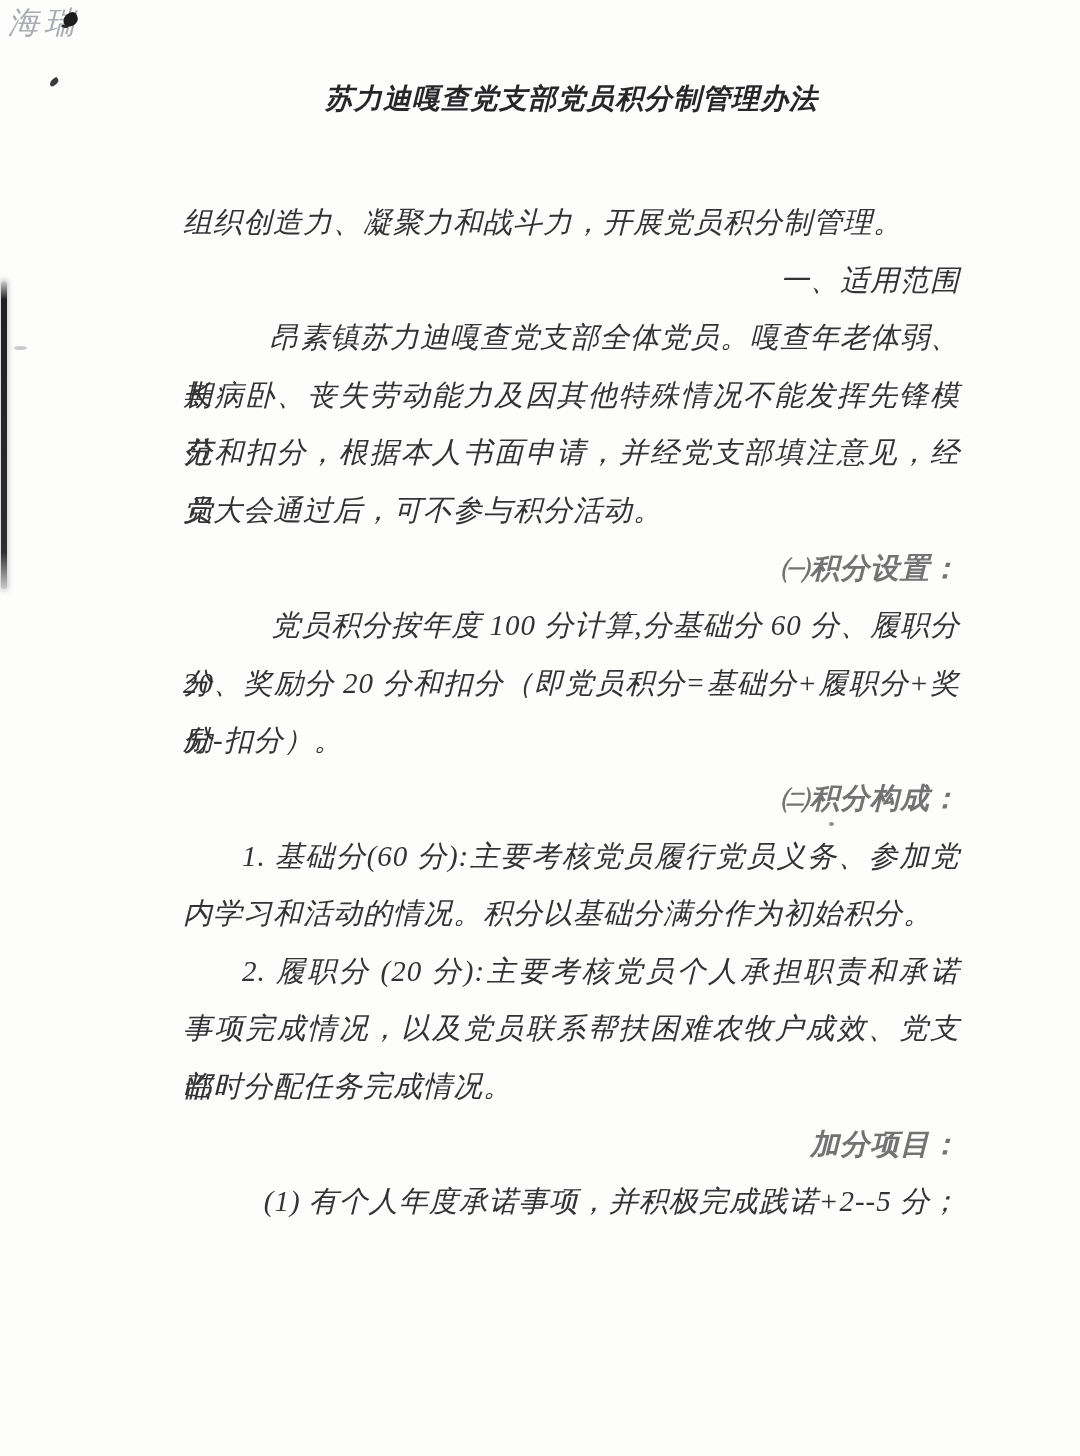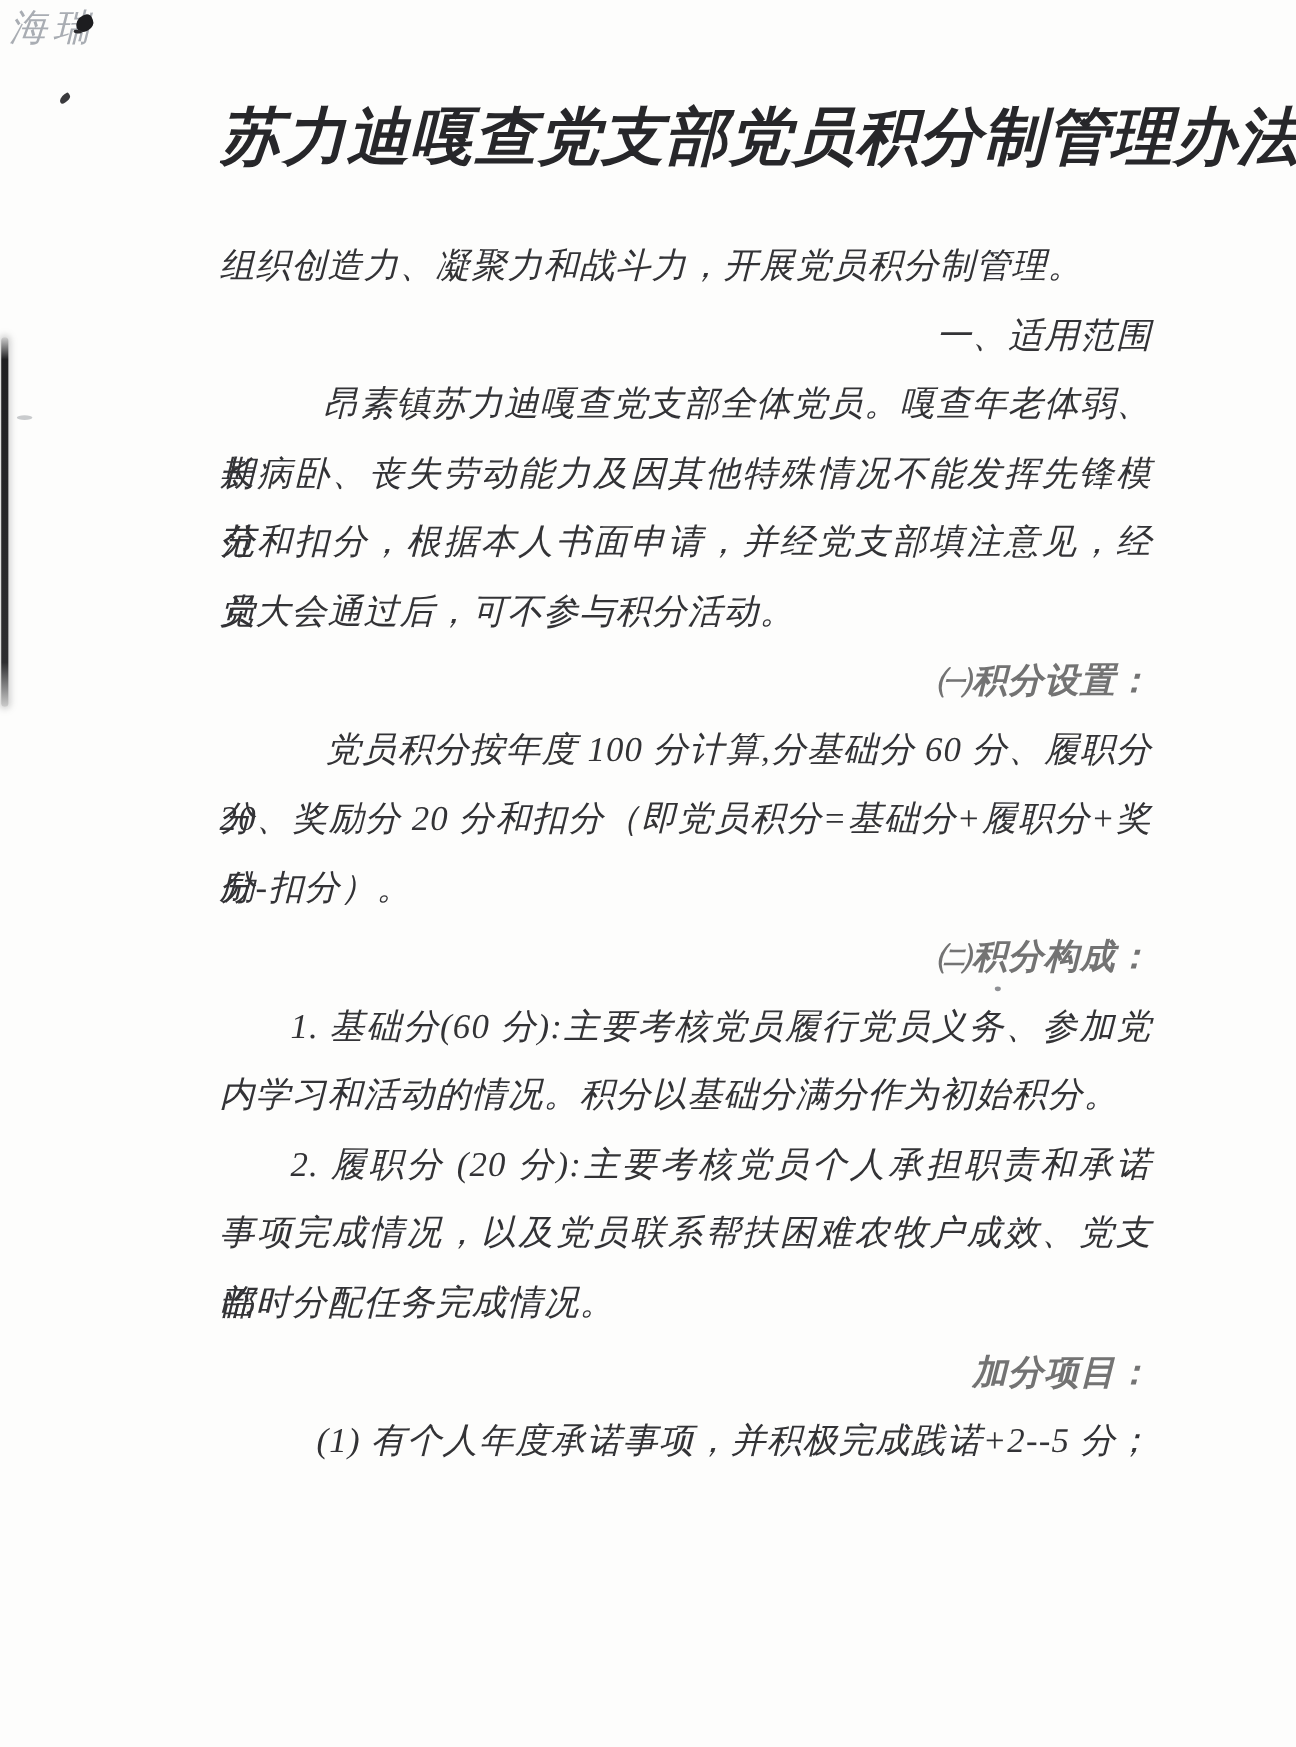--- a/index.html
+++ b/index.html
@@ -92,21 +92,21 @@
       #2e2e30 88%,
       rgba(90,90,92,0.3) 100%);
     box-shadow: 0 0 5px 2px rgba(130,130,132,0.35);
   }
   .doc-title {
     position: absolute;
     left: 183px;
     top: 80px;
     width: 777px;
     text-align: center;
-    font-size: 52px;
+    font-size: 28px;
     font-weight: 600;
     letter-spacing: 1px;
     color: #27272a;
     white-space: nowrap;
   }
   #body-text {
     position: absolute;
     left: 183px;
     top: 194px;
     width: 777px;

